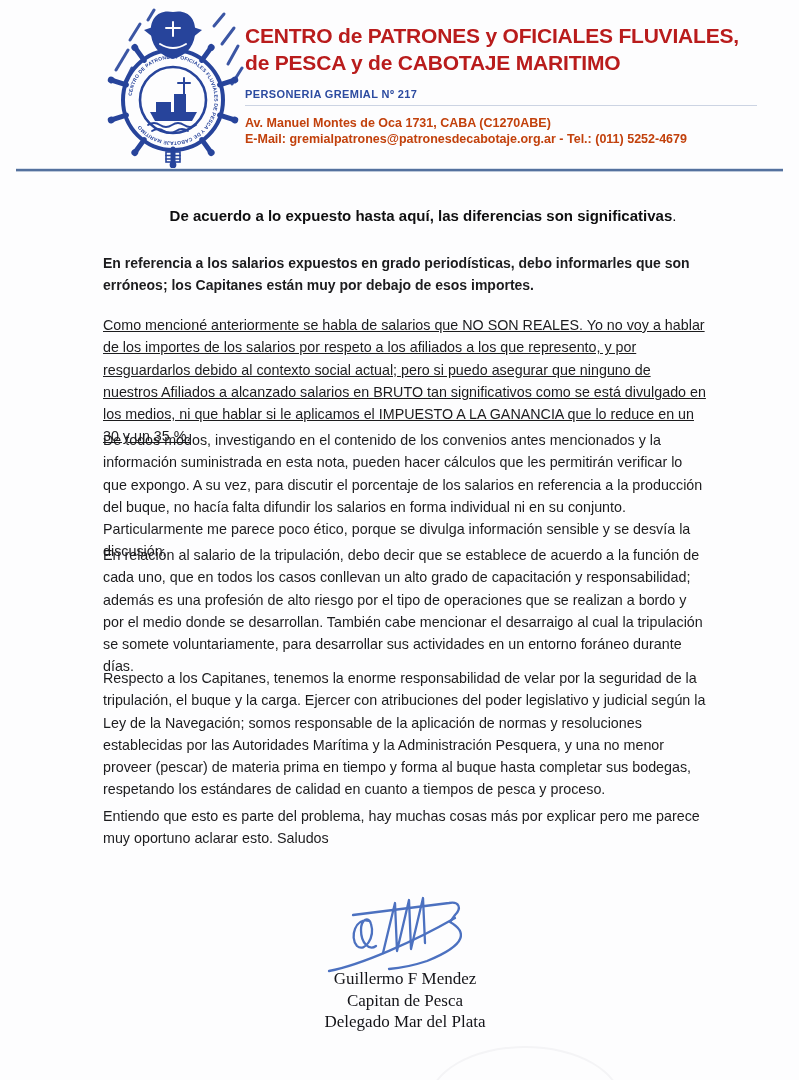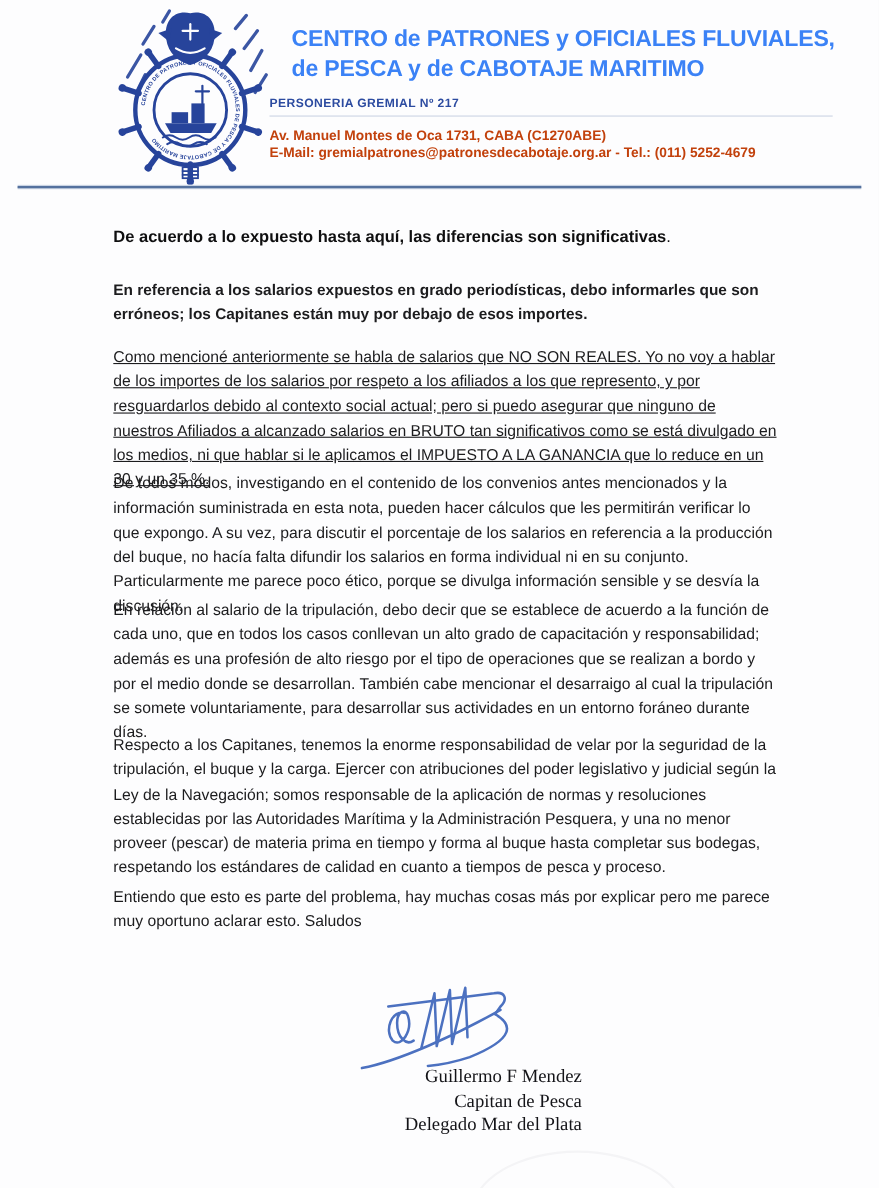--- a/index.html
+++ b/index.html
@@ -8,49 +8,48 @@
     width:799px;height:1080px;
     background:#fdfdfe;
     margin:0 auto;
     overflow:hidden;
     font-family:"Liberation Sans",sans-serif;
   }
   
   .logo{position:absolute;left:94px;top:6px;width:158px;height:162px;}
   .head-text{position:absolute;left:245px;top:22px;width:545px;}
   .org-title{
-    color:#3b82f6;font-weight:bold;font-size:21px;line-height:27px;
+    color:#b91c1c;font-weight:bold;font-size:21px;line-height:27px;
     letter-spacing:-0.2px;
-    margin-left:20px;
   }
   .personeria{
     color:#2c4ba0;font-weight:bold;font-size:11px;letter-spacing:.4px;
     margin-top:12px;
   }
   .personeria-rule{
     margin-top:5px;width:512px;height:1px;background:#ccd4e3;
   }
   .address-block{
     margin-top:9px;color:#c2410c;font-weight:bold;font-size:12.5px;line-height:16px;
   }
   .header-rule{
     position:absolute;top:169px;left:16px;width:767px;height:2px;
     background:#54719e;box-shadow:0 1px 0 #bcc8da, 0 -1px 0 #d7dfeb;
   }
   
   .bodyblock{position:absolute;left:103px;width:604px;color:#1c1c1e;}
-  .heading{top:206px;font-size:15px;line-height:20px;font-weight:bold;color:#0f0f10;width:640px;}
+  .heading{top:206px;font-size:15px;line-height:20px;font-weight:bold;color:#0f0f10;width:640px;text-align:center;}
   .heading .pd{font-weight:400;}
   .empara{top:252px;font-weight:bold;font-size:14px;line-height:22px;}
   .para{font-size:14.3px;line-height:22.3px;font-weight:400;}
   .p0{top:314px;text-decoration:underline;} .p1{top:429px;} .p2{top:544px;} .p3{top:667px;} .p4{top:805px;}
   
   .sig-ink{position:absolute;left:323px;top:891px;width:170px;height:90px;}
   .sig-block{
-    position:absolute;left:281px;top:968px;width:248px;text-align:right;
+    position:absolute;left:281px;top:968px;width:248px;text-align:center;
     font-family:"Liberation Serif",serif;color:#141418;
     font-size:17px;line-height:21.5px;
   }
   
   .scan-arc{
     position:absolute;left:428px;top:1046px;width:190px;height:110px;
     border:2px solid #f4f4f6;border-radius:50%;
   }
 </style>
 </head>

